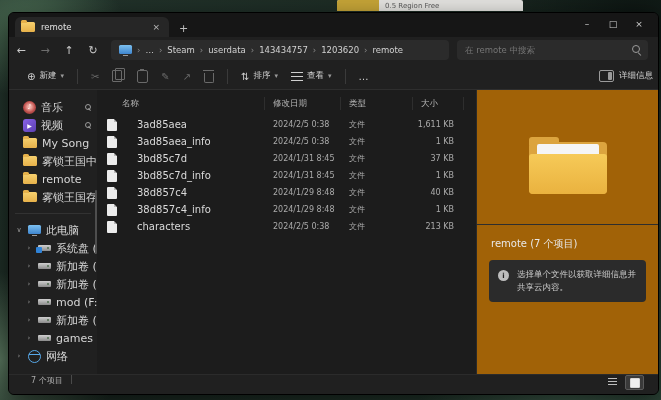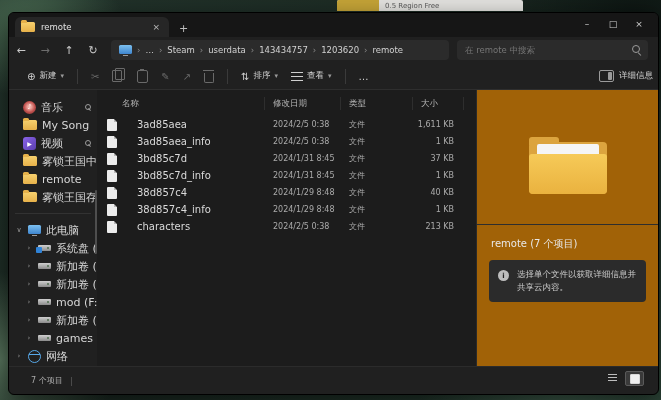--- a/index.html
+++ b/index.html
@@ -118,22 +118,22 @@
   .fb-front{position:absolute;left:0;bottom:0;width:78px;height:40px;background:linear-gradient(#f6ca58,#eab23f);border-radius:3px 3px 4px 4px;}
   .pv-div{position:absolute;left:0;right:0;top:134px;height:1px;background:#2e2e2e;}
   .pv-title{position:absolute;left:14px;top:147px;font-size:10px;color:#e8e8e8;}
   .pv-info{position:absolute;left:12px;right:12px;top:170px;background:#2b2b2b;border-radius:4px;
     padding:8px 9px;display:flex;gap:8px;align-items:flex-start;}
   .ic-info{width:11px;height:11px;flex:0 0 11px;border-radius:50%;background:#bdbdbd;color:#222;
     font-size:7px;display:flex;align-items:center;justify-content:center;font-weight:bold;margin-top:2px;}
   .pv-info .txt{font-size:8.5px;color:#c9c9c9;line-height:1.55;}
 
   
-  .statusbar{position:absolute;left:0;right:0;bottom:8px;height:19px;background:#202020;border-top:1px solid #2b2b2b;
-    display:flex;align-items:flex-end;}
+  .statusbar{position:absolute;left:0;right:0;bottom:0;height:19px;background:#202020;border-top:1px solid #2b2b2b;
+    display:flex;align-items:flex-start;}
   .st-count{font-size:8px;color:#ababab;margin-left:22px;}
   .st-div{width:1px;height:9px;background:#4a4a4a;margin-left:8px;}
   .st-right{margin-left:auto;margin-right:14px;display:flex;gap:4px;}
   .stbtn{width:17px;height:13px;border-radius:2px;display:flex;align-items:center;justify-content:center;}
   .stbtn.active{background:#3a3a3a;border:1px solid #5a5a5a;}
   .ic-lines{width:9px;height:7px;background:repeating-linear-gradient(to bottom,#bdbdbd 0 1.2px,transparent 1.2px 3px);}
   .ic-thumb{width:8px;height:8px;border:1.2px solid #d8d8d8;border-radius:1px;background:#efefef;}
 </style>
 </head>
 <body>
@@ -238,27 +238,27 @@
     <div class="main">
 
       <div class="sidebar">
         <div id="sb-quick">
             <div class="side-item">
               <span class="ic-music">♪</span>
               <span class="side-label">音乐</span>
               <span class="pin"></span>
             </div>
             <div class="side-item">
-              <span class="ic-folder"></span>
-              <span class="side-label">My Song</span>
-            </div>
-            <div class="side-item">
               <span class="ic-video">▶</span>
               <span class="side-label">视频</span>
               <span class="pin"></span>
+            </div>
+            <div class="side-item">
+              <span class="ic-folder"></span>
+              <span class="side-label">My Song</span>
             </div>
             <div class="side-item">
               <span class="ic-folder"></span>
               <span class="side-label">雾锁王国中文版</span>
             </div>
             <div class="side-item">
               <span class="ic-folder"></span>
               <span class="side-label">remote</span>
             </div>
             <div class="side-item">

